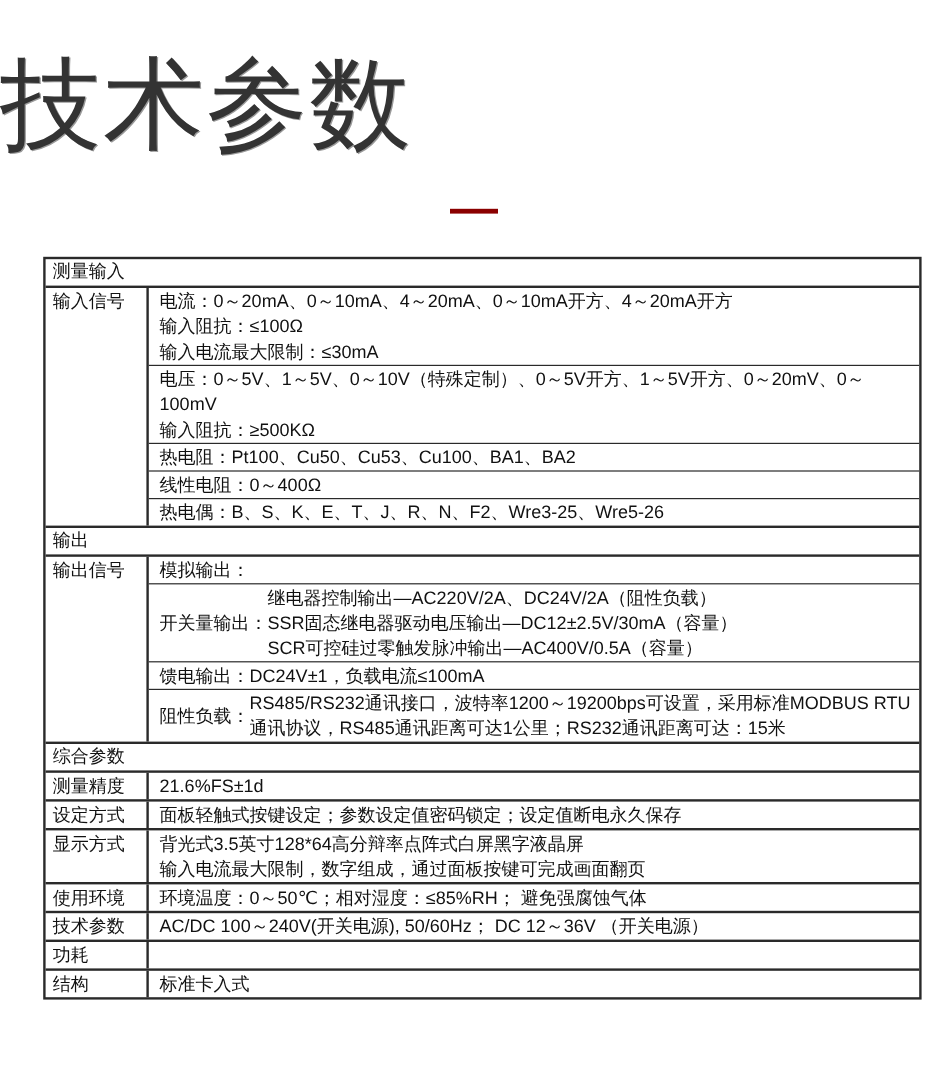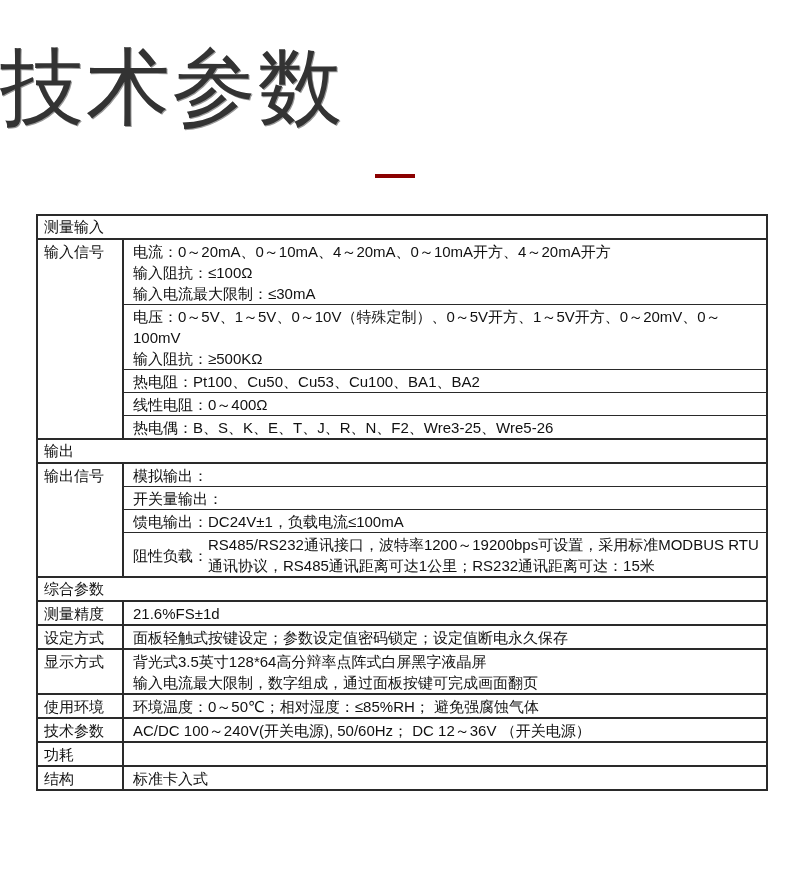--- a/index.html
+++ b/index.html
@@ -74,20 +74,23 @@
       </div>
       <div class="t-row section">输出</div>
       <div class="t-row">
         <div class="row-label">输出信号</div>
         <div class="row-cells">
           <div class="spec-cell">
             <span class="cell-label">模拟输出：</span>
           </div>
           <div class="spec-cell">
             <span class="cell-label">开关量输出：</span>
+            <div class="cell-text">继电器控制输出—AC220V/2A、DC24V/2A（阻性负载）
+SSR固态继电器驱动电压输出—DC12±2.5V/30mA（容量）
+SCR可控硅过零触发脉冲输出—AC400V/0.5A（容量）</div>
           </div>
           <div class="spec-cell">
             <div class="cell-text">馈电输出：DC24V±1，负载电流≤100mA</div>
           </div>
           <div class="spec-cell">
             <span class="cell-label">阻性负载：</span>
             <div class="cell-text">RS485/RS232通讯接口，波特率1200～19200bps可设置，采用标准MODBUS RTU
 通讯协议，RS485通讯距离可达1公里；RS232通讯距离可达：15米</div>
           </div>
         </div>

